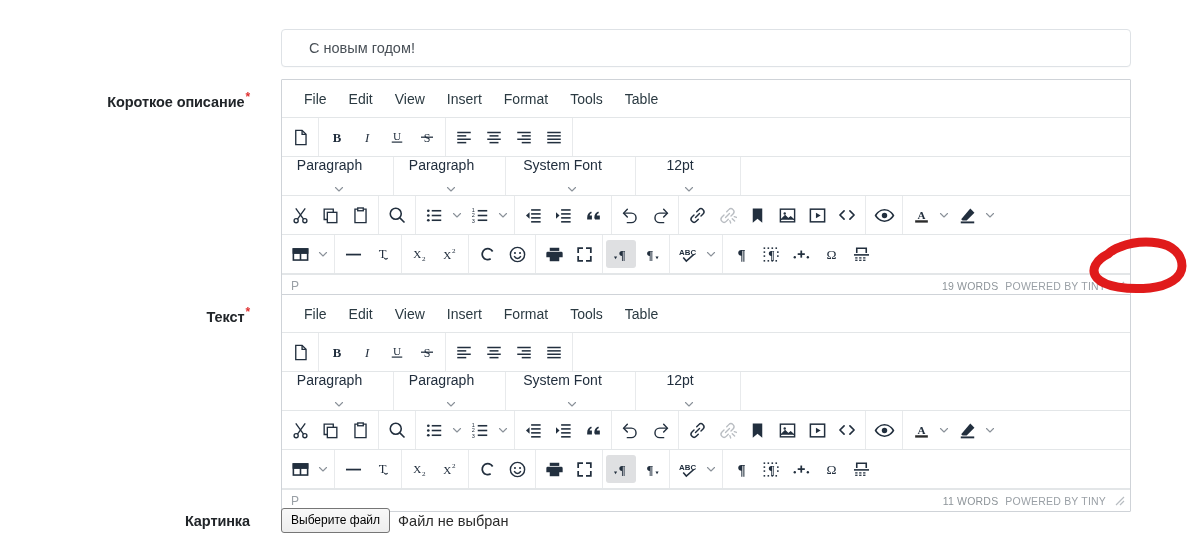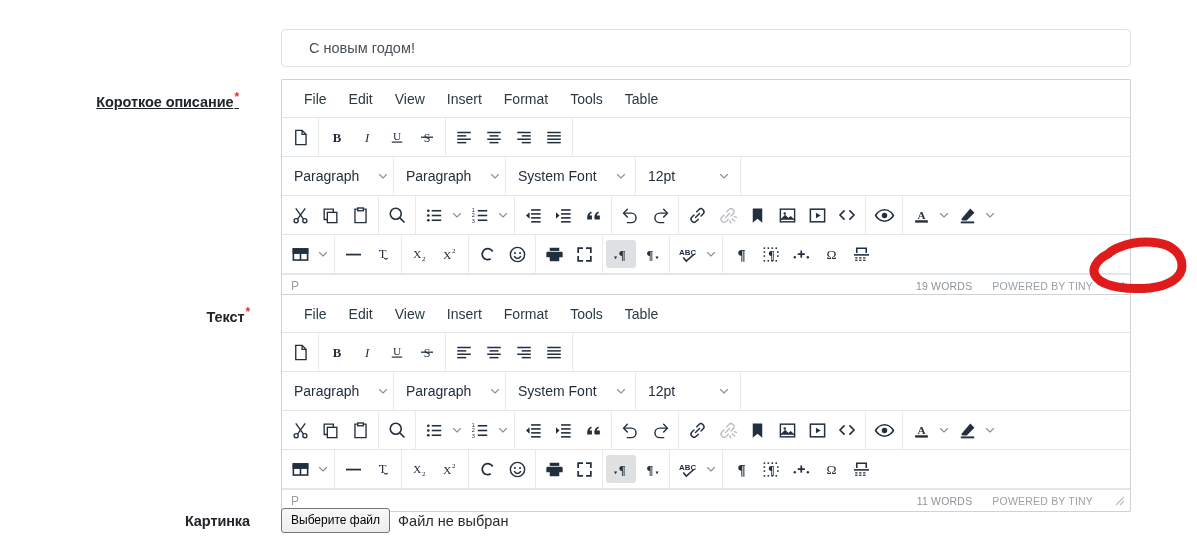--- a/index.html
+++ b/index.html
@@ -118,38 +118,39 @@
   .sel {
     display: flex;
     align-items: center;
     justify-content: space-between;
     height: 100%;
     padding: 0 10px 0 12px;
     border-right: 1px solid #e8eaec;
     color: #222f3e;
     font-size: 14px;
     white-space: nowrap;
+    flex-direction: column;
   }
   .sel .txt { margin-right: 18px; }
   .sel .cv { color:#8a9199; display:flex; }
 
   
   .statusbar {
     display: flex;
     align-items: center;
     justify-content: space-between;
     height: 22px;
     padding: 0 4px 0 9px;
     background: #fff;
     border-top: 1px solid #e3e6e8;
     font-size: 10.5px;
     color: #9aa0a6;
   }
   .statusbar .path { font-size: 12px; color:#9aa0a6; }
-  .statusbar .right { display:flex; align-items:center; gap:20px; }
+  .statusbar .right { display:flex; align-items:center; gap:7px; }
   .statusbar .words { letter-spacing: .2px; color:#8d9499; }
   .statusbar .brand { letter-spacing: .2px; color:#9aa0a6; }
   .resizer { width: 13px; height: 13px; color:#b8bdc2; display:flex; }
 
   
   .filewrap { position: absolute; left:281px; top:508px; display:flex; align-items:center; }
   .filebtn {
     border: 1px solid #767676;
     background: linear-gradient(#f8f8f8,#ededed);
     border-radius: 3px;
@@ -164,21 +165,21 @@
   
   .annot { position: absolute; left: 1066px; top: 236px; pointer-events:none; }
 </style>
 </head>
 <body>
 
 <div class="page">
 
   <div class="title-input">С новым годом!</div>
 
-  <div class="lbl" style="left:29px; top:90px; width:210px;text-decoration:underline;">
+  <div class="lbl" style="left:40px; top:90px; width:210px;">
     <span>Короткое описание</span><span class="star">*</span>
   </div>
 
   <div class="editor" id="editor-1" style="top:79px;">
       <div class="menubar">
         <div class="mi">File</div>
         <div class="mi">Edit</div>
         <div class="mi">View</div>
         <div class="mi">Insert</div>
         <div class="mi">Format</div>

